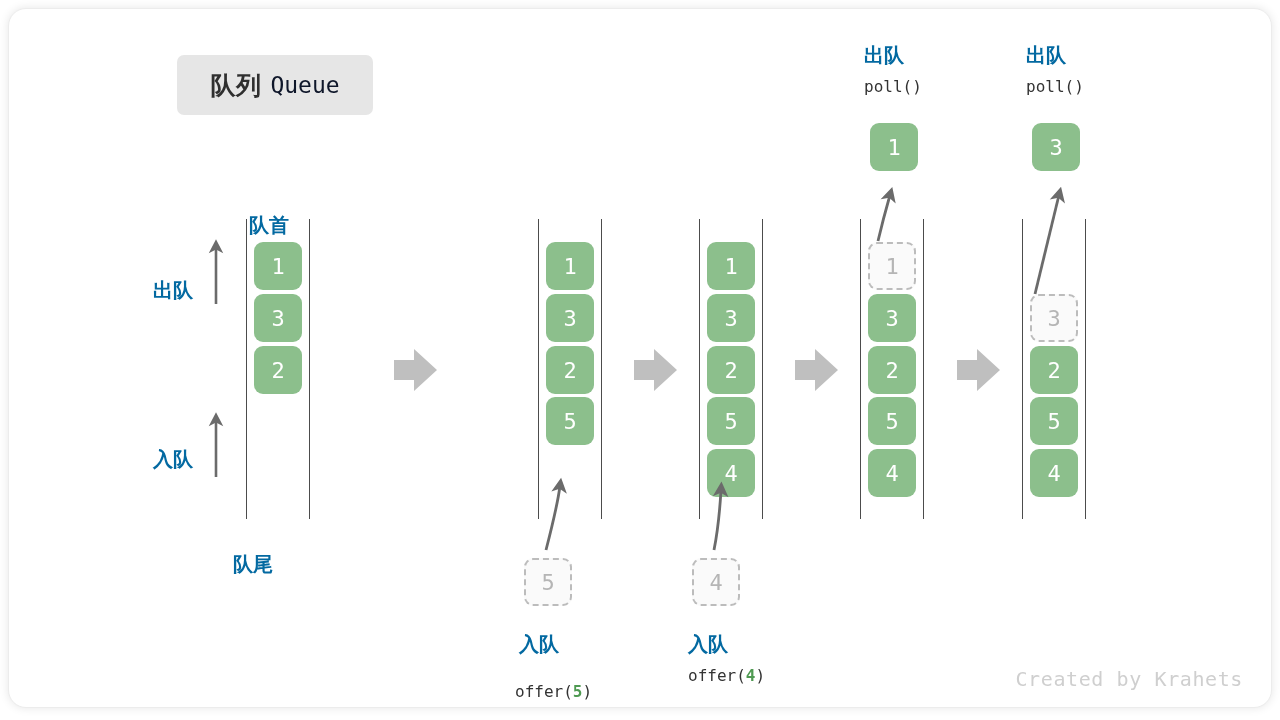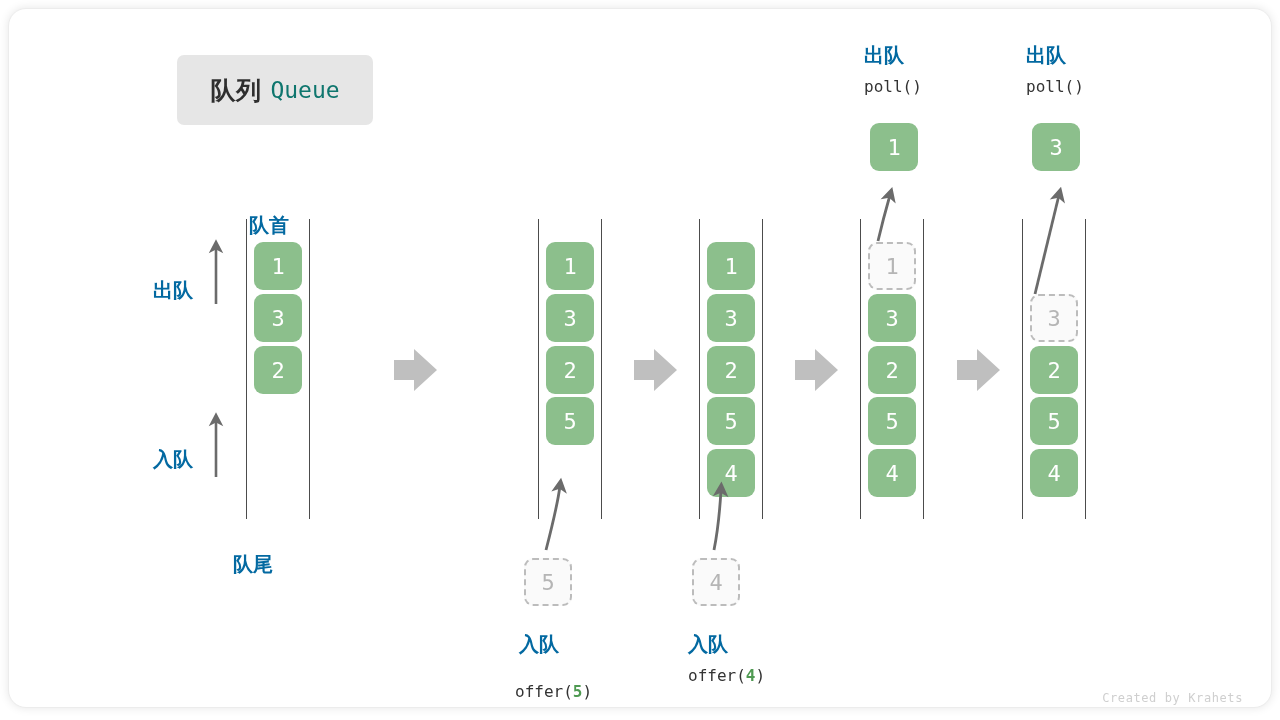--- a/index.html
+++ b/index.html
@@ -25,38 +25,38 @@
     box-sizing: border-box;
     overflow: hidden;
   }
 
   
   #title-badge {
     position: absolute;
     left: 168px;
     top: 46px;
     width: 196px;
-    height: 70px;
+    height: 60px;
     background: #e6e6e6;
     border-radius: 7px;
     display: flex;
     align-items: center;
     justify-content: center;
     gap: 9px;
   }
   #title-badge .cn {
     font-size: 25px;
     font-weight: bold;
     color: #2f2f2f;
     letter-spacing: 0.5px;
   }
   #title-badge .en {
     font-family: "DejaVu Sans Mono", "Liberation Mono", monospace;
     font-size: 23px;
-    color: #0f766e;
+    color: #0f172a;
   }
 
   
   .cn-label {
     position: absolute;
     font-size: 20px;
     font-weight: bold;
     color: #0369a1;
     white-space: nowrap;
   }
@@ -151,23 +151,23 @@
     position: absolute;
     left: 0; top: 0;
     width: 1264px; height: 700px;
     pointer-events: none;
   }
 
   
   #watermark {
     position: absolute;
     right: 28px;
-    bottom: 2px;
-    font-family: "DejaVu Sans Mono", "Liberation Mono", monospace;
-    font-size: 12px;
+    bottom: 16px;
+    font-family: "DejaVu Sans Mono", "Liberation Mono", monospace;
+    font-size: 20px;
     color: #cfcfcf;
     letter-spacing: 0.6px;
   }
 </style>
 </head>
 <body>
 
 <div id="card">
 
   <div id="title-badge">

